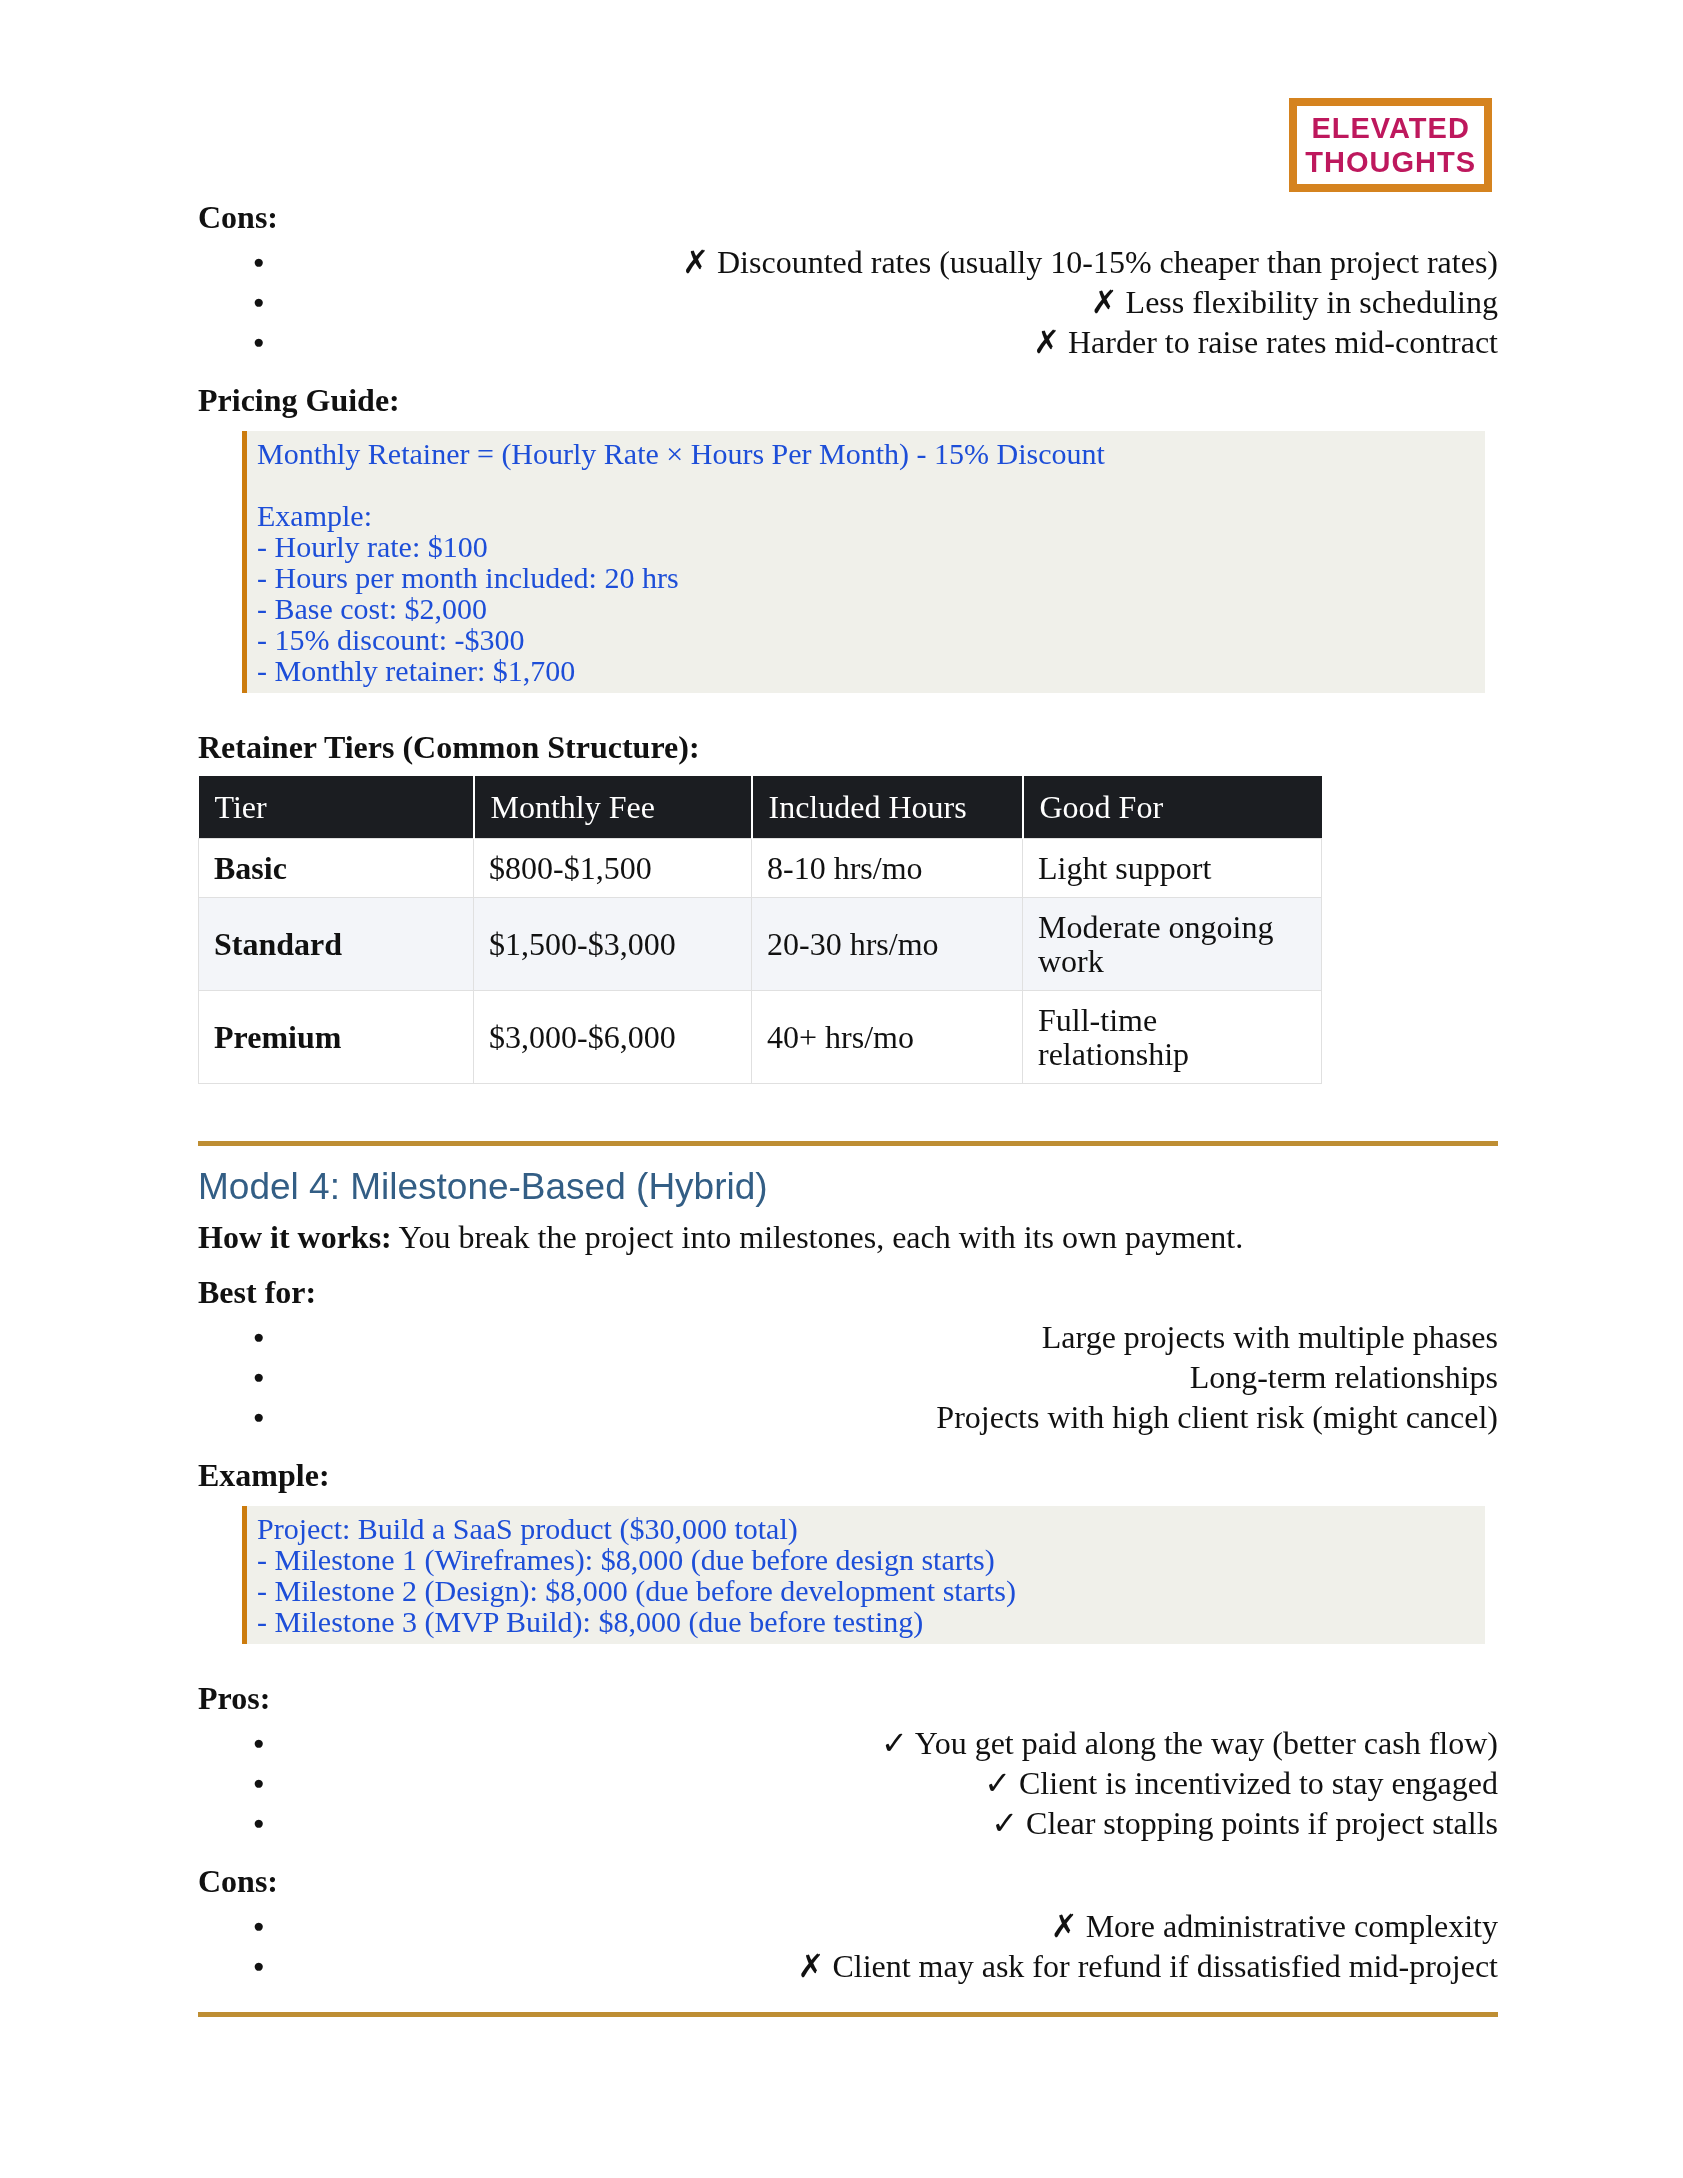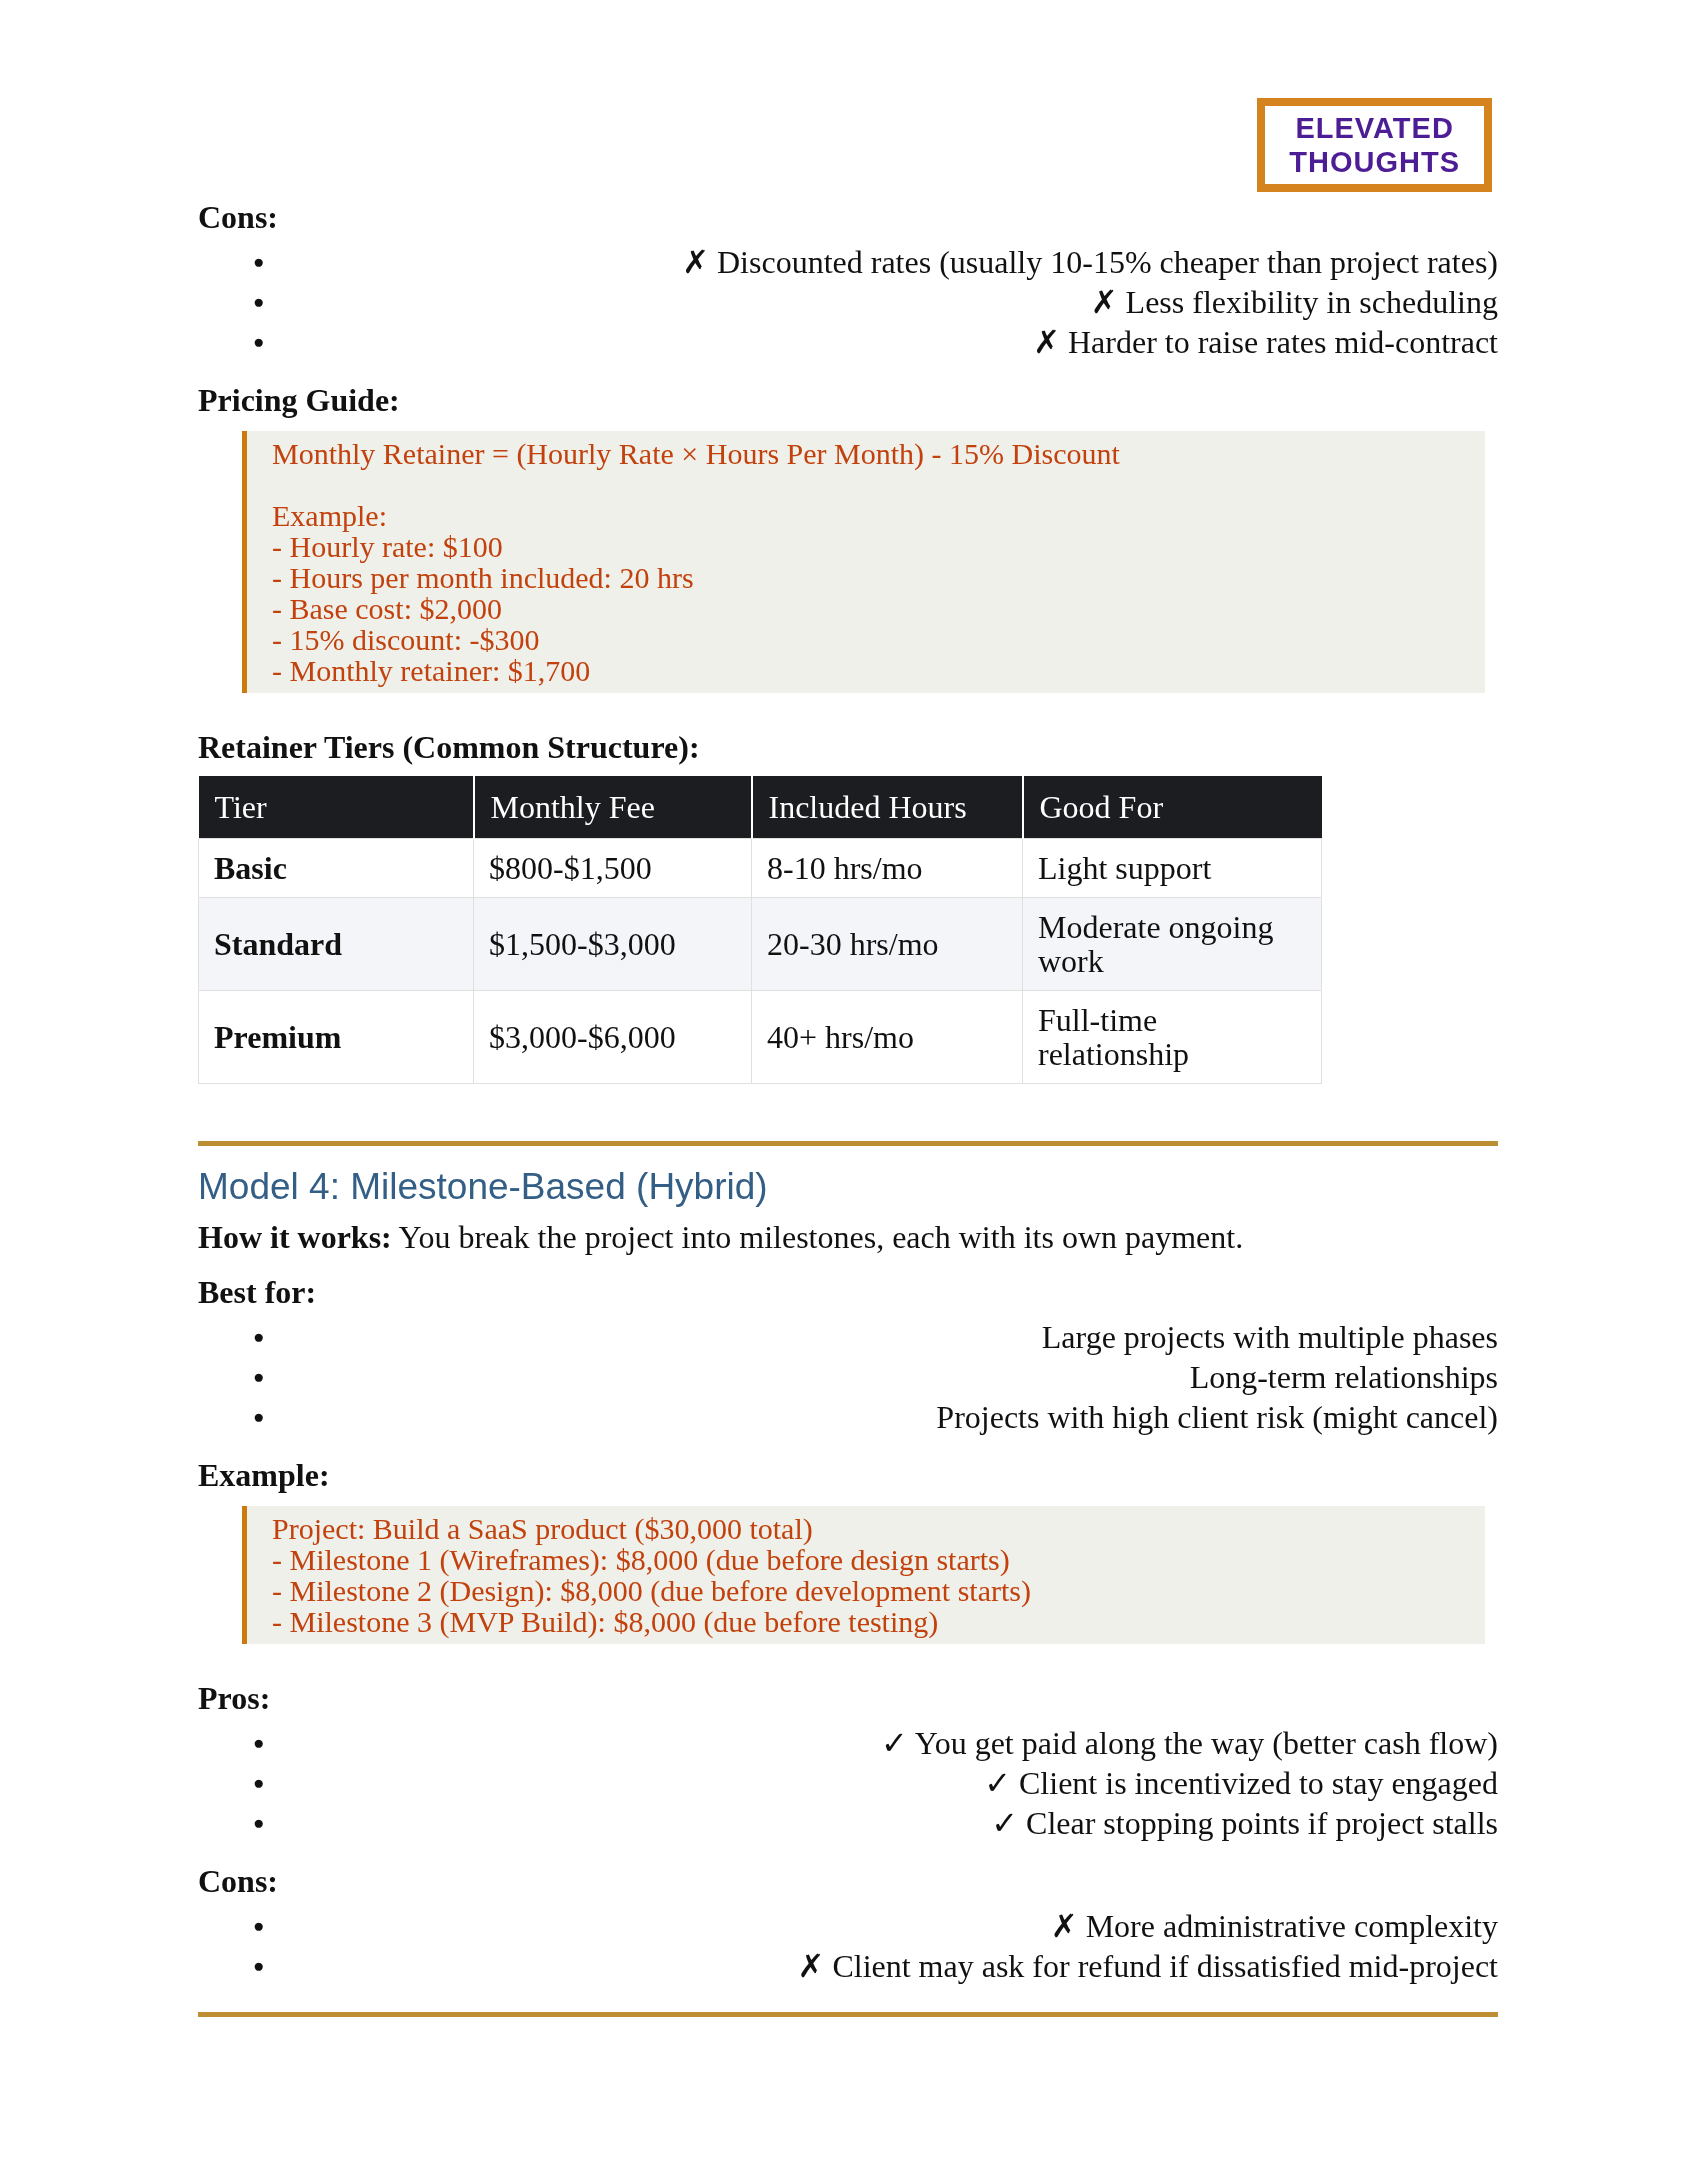--- a/index.html
+++ b/index.html
@@ -2,37 +2,37 @@
 <html><head>
 <meta charset="utf-8">
 <style>
   html,body{margin:0;padding:0;}
   body{
     width:1683px;height:2178px;background:#ffffff;position:relative;
     font-family:"Liberation Serif","DejaVu Serif",serif;color:#111;overflow:hidden;
   }
   .logo{
     position:absolute;top:98px;right:191px;
-    border:8px solid #D5831F;color:#4c1d95;
-    padding:5px 24px;text-align:center;
+    border:8px solid #D5831F;color:#be185d;
+    padding:5px 8px;text-align:center;
     font-family:"Liberation Sans","DejaVu Sans",sans-serif;
     font-weight:bold;font-size:29px;line-height:34px;letter-spacing:1px;
   }
   .content{padding:201px 185px 0 198px;}
   .label{font-size:32px;line-height:33px;font-weight:bold;margin:0;}
   ul.doc-list{list-style:none;margin:8px 0 0 0;padding:0;text-align:right;}
   ul.doc-list li{
     position:relative;padding-left:102px;font-size:32px;line-height:40px;min-height:40px;
   }
   ul.doc-list li::before{
     content:"\25CF";position:absolute;left:55px;top:0;font-size:19px;
   }
   .codeblock{
     margin:14px 13px 0 44px;background:#F0F0EA;border-left:5px solid #CC7C0E;
-    padding:7px 10px 7px 25px;color:#c2410c;font-size:30px;
+    padding:7px 10px 7px 10px;color:#1d4ed8;font-size:30px;
   }
   .code-line{line-height:31px;min-height:31px;white-space:pre-wrap;}
   .mt10{margin-top:22px;} .mt14{margin-top:22px;} .mt22{margin-top:38px;}
   table.tiers{border-collapse:collapse;margin-top:12px;font-size:32px;table-layout:fixed;border-radius:16px;}
   table.tiers th{
     background:#1B1D21;color:#ffffff;font-weight:normal;text-align:left;
     padding:14px 16px;line-height:34px;border-right:2px solid #ffffff;
   }
   table.tiers th:last-child{border-right:none;}
   table.tiers td{

